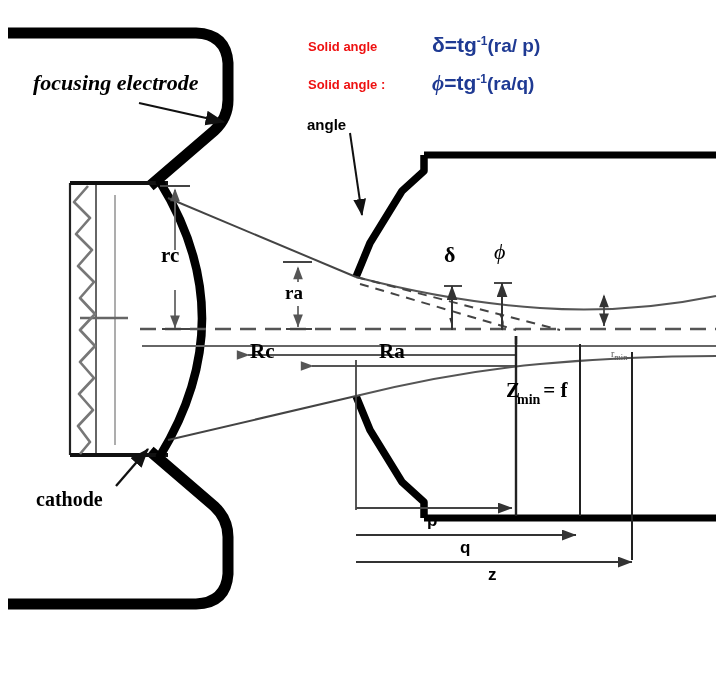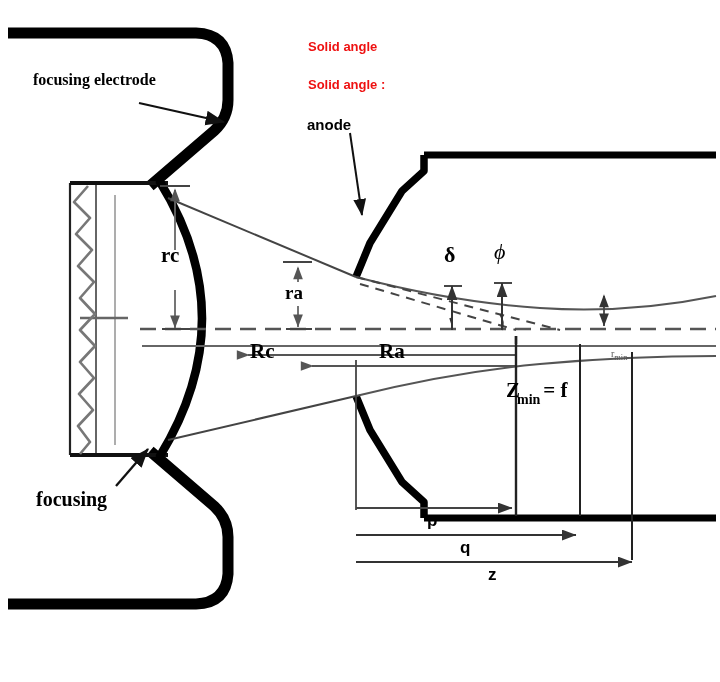--- a/index.html
+++ b/index.html
@@ -8,21 +8,21 @@
     width:720px;height:682px;overflow:hidden;
   }
   #stage{position:relative;width:720px;height:682px;background:#fff;}
   #svgroot{position:absolute;left:0;top:0;width:720px;height:682px;}
 
   .lbl{position:absolute;white-space:nowrap;line-height:1;}
 
   .serif-bold{font-family:"Liberation Serif", serif;font-weight:bold;color:#000;}
   .sans-bold{font-family:"Liberation Sans", sans-serif;font-weight:bold;color:#000;}
 
-  .t-focusing{font-size:16px;}
+  .t-focusing{font-size:22px;font-style:italic;}
   .t-cathode{font-size:20px;}
   .t-anode{font-size:15px;}
   .t-rc{font-size:21px;}
   .t-ra{font-size:19px;}
   .t-Rc{font-size:21px;}
   .t-Ra{font-size:21px;}
   .t-delta{font-size:22px;font-family:"Liberation Serif", serif;font-weight:bold;}
   .t-phi{font-size:22px;font-family:"Liberation Serif", serif;font-style:italic;}
   .t-rmin{font-size:10px;color:#555;font-family:"Liberation Serif", serif;}
   .t-p,.t-q,.t-z{font-size:17px;}
@@ -130,28 +130,34 @@
     <path d="M 356,535 L 576,535" fill="none" stroke="#333" stroke-width="2" marker-end="url(#arrHeadSm)"></path>
     <path d="M 356,562 L 632,562" fill="none" stroke="#333" stroke-width="2" marker-end="url(#arrHeadSm)"></path>
     <path d="M 632,352 L 632,560" fill="none" stroke="#222" stroke-width="2"></path>
 
     <path d="M 139,103 L 224,122" fill="none" stroke="#111" stroke-width="2.3" marker-end="url(#arrHead)"></path>
     <path d="M 116,486 L 148,449" fill="none" stroke="#111" stroke-width="2.3" marker-end="url(#arrHead)"></path>
     <path d="M 350,133 L 362,215" fill="none" stroke="#111" stroke-width="2" marker-end="url(#arrHead)"></path>
   </svg>
 
   <div class="formula f-red" style="left:308px;top:40px;">Solid angle</div>
+  <div class="formula f-blue" style="left:432px;top:33px;">
+    <span class="gl">δ=tg</span><span class="sup">-1</span><span>(ra/ p)</span>
+  </div>
 
   <div class="formula f-red" style="left:308px;top:78px;">Solid angle :</div>
+  <div class="formula f-blue" style="left:432px;top:71px;">
+    <span class="phi">ϕ</span><span class="gl">=tg</span><span class="sup">-1</span><span>(ra/q)</span>
+  </div>
 
   <div class="lbl serif-bold t-focusing" style="left:33px;top:72px;">focusing electrode</div>
 
-  <div class="lbl serif-bold t-cathode" style="left:36px;top:489px;">focusing</div>
+  <div class="lbl serif-bold t-cathode" style="left:36px;top:489px;">cathode</div>
 
-  <div class="lbl sans-bold t-anode" style="left:307px;top:117px;">anode</div>
+  <div class="lbl sans-bold t-anode" style="left:307px;top:117px;">angle</div>
 
   <div class="lbl serif-bold t-rc" style="left:161px;top:245px;">rc</div>
 
   <div class="lbl serif-bold t-ra" style="left:285px;top:283px;">ra</div>
 
   <div class="lbl serif-bold t-Rc" style="left:250px;top:341px;">Rc</div>
 
   <div class="lbl serif-bold t-Ra" style="left:379px;top:341px;">Ra</div>
 
   <div class="lbl t-rmin" style="left:611px;top:305px;margin-top:44px;">

